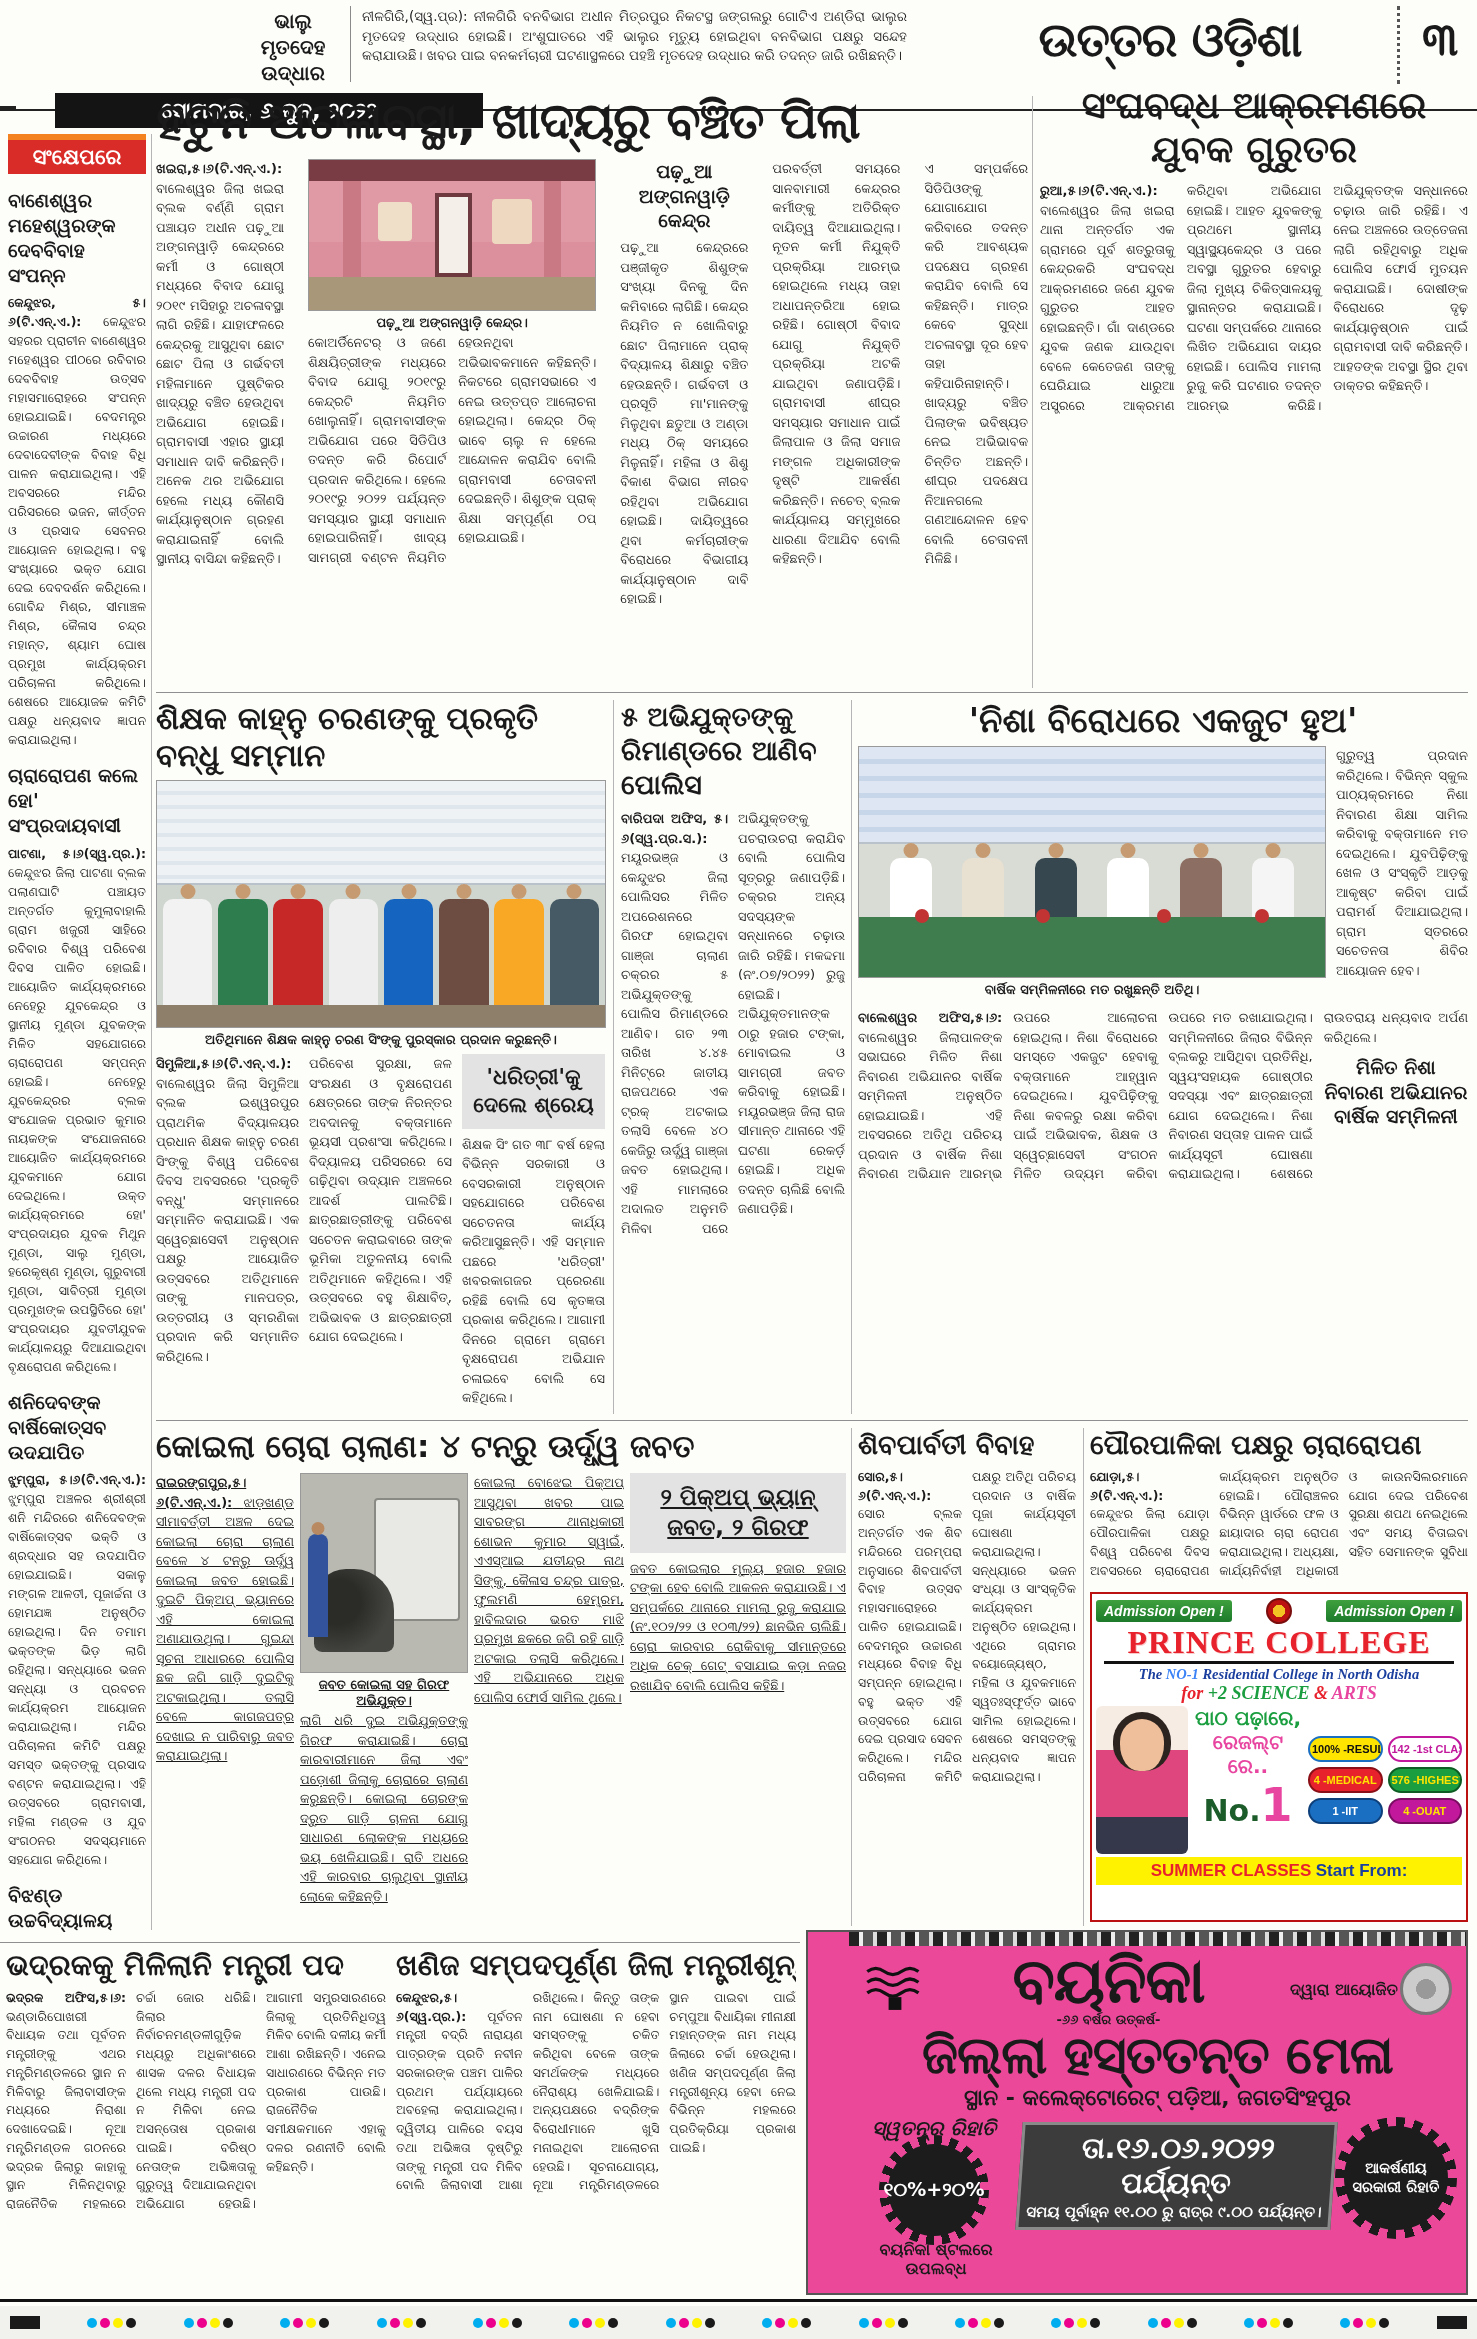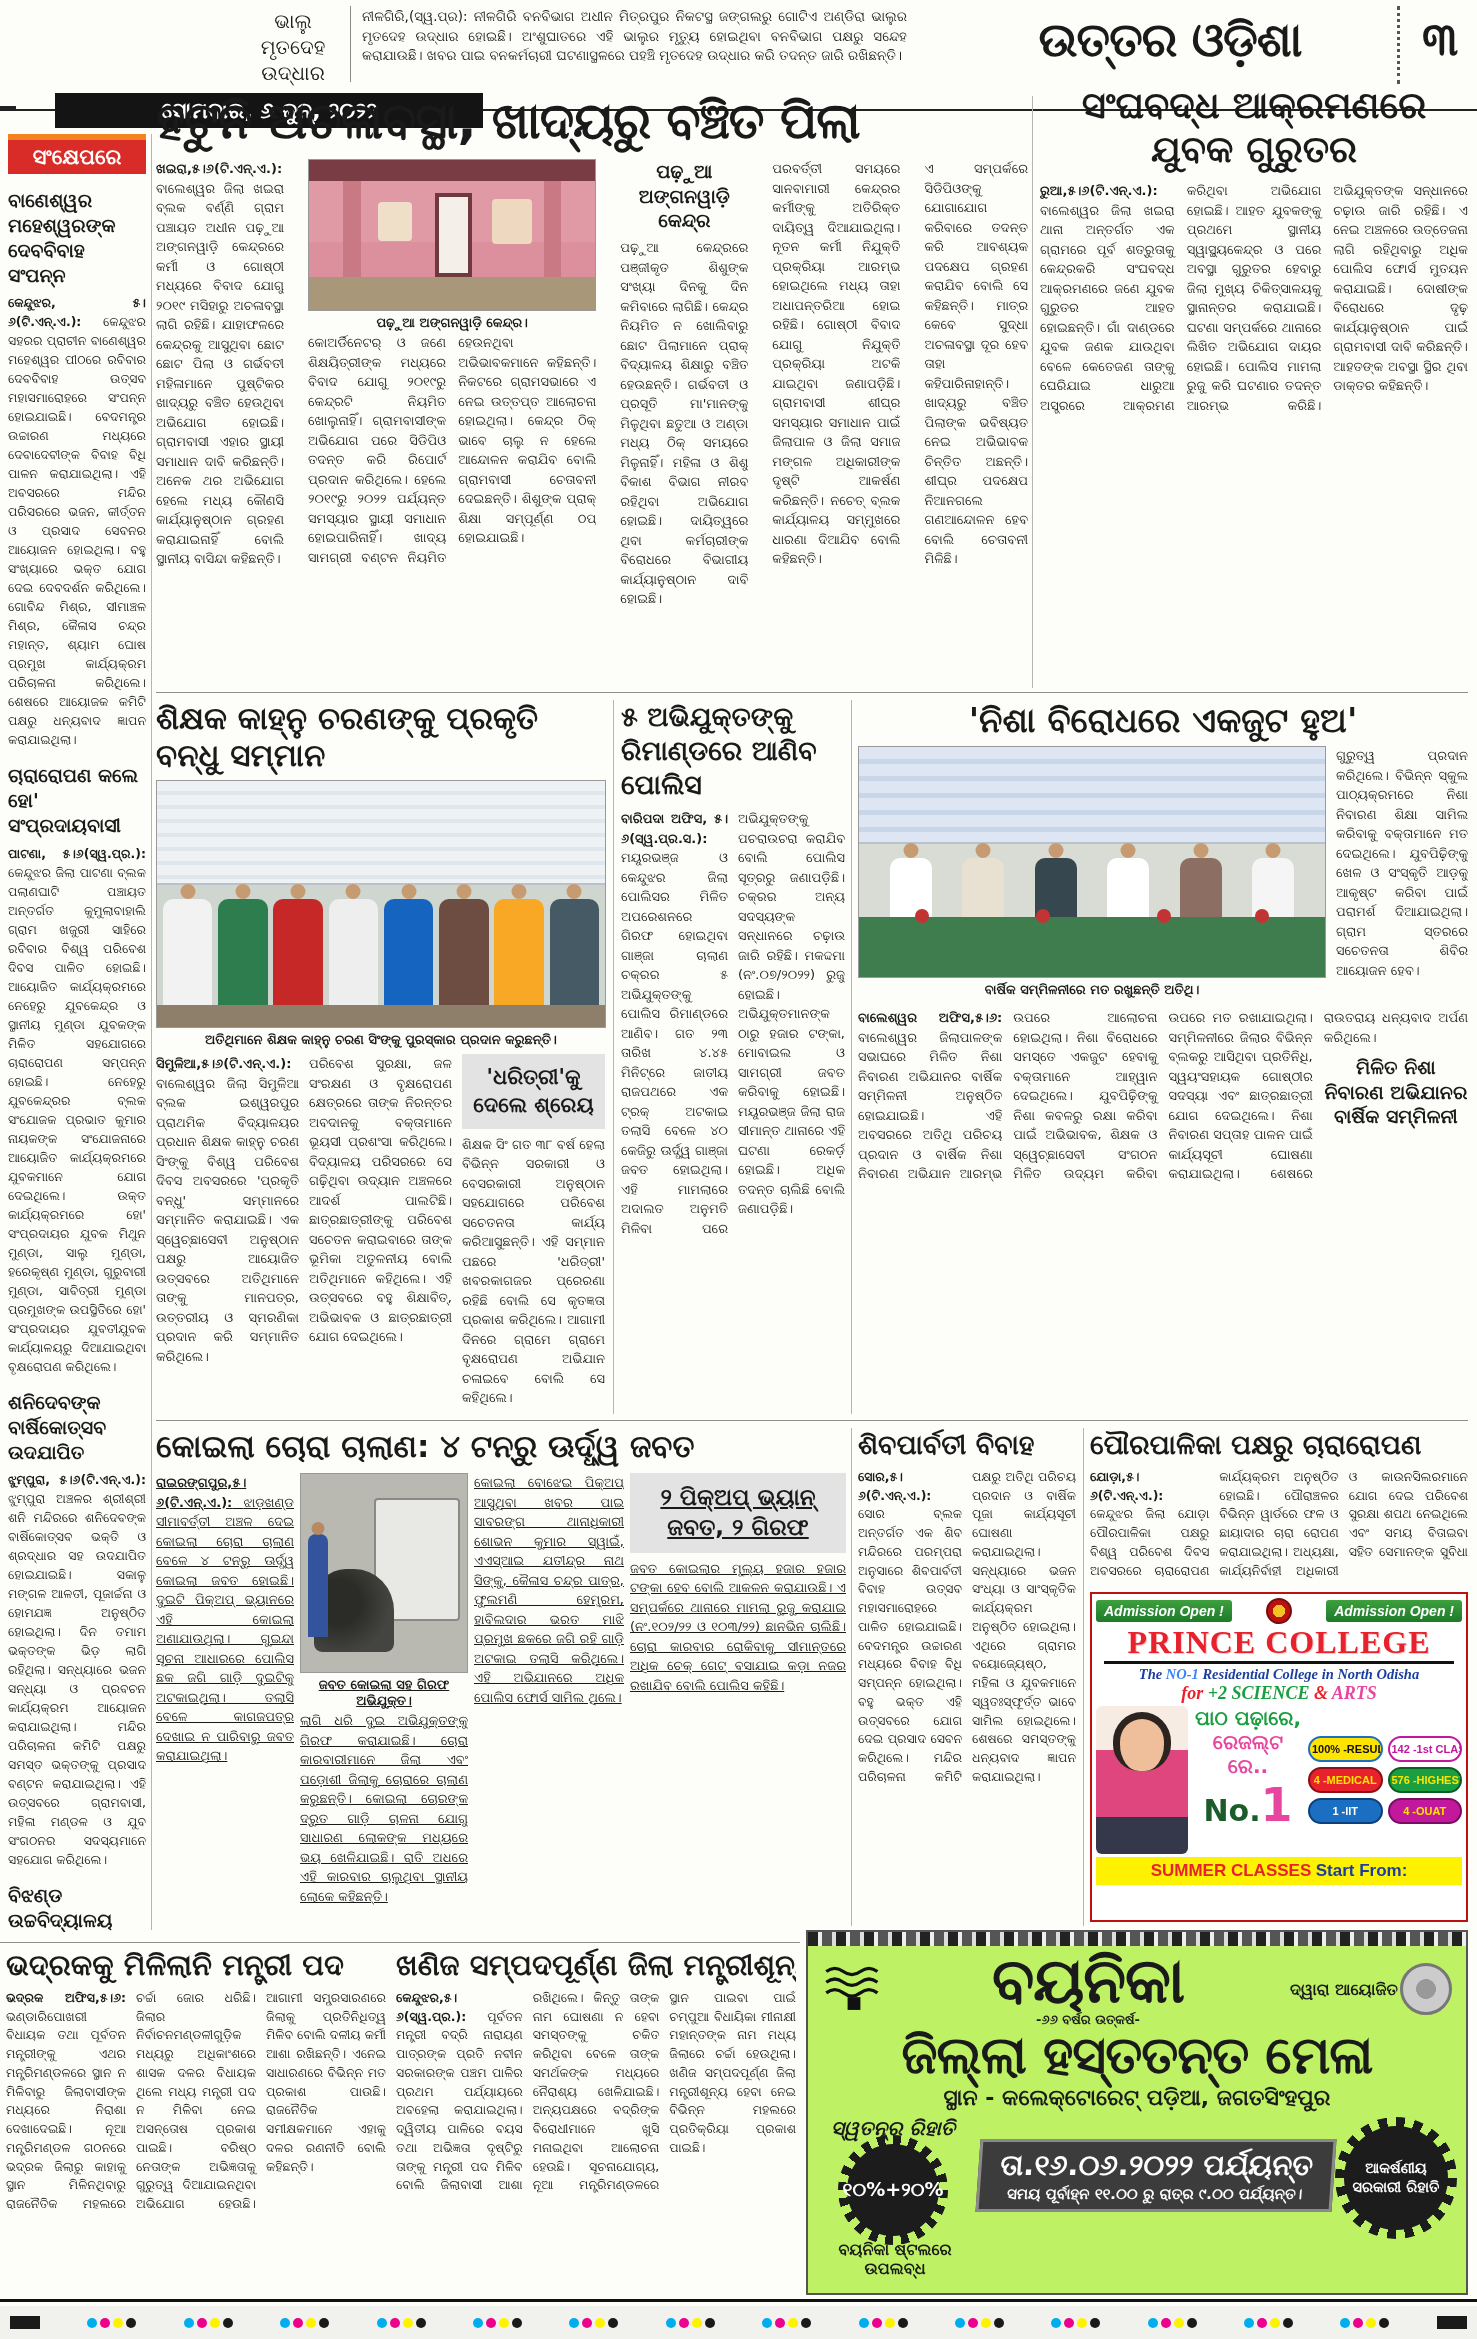--- a/index.html
+++ b/index.html
@@ -5,21 +5,21 @@
   * { margin:0; padding:0; box-sizing:border-box; }
   html,body { background:#e8e8e4; }
   body { font-family:"DejaVu Sans", sans-serif; color:#1a1a1a; }
   .page { position:relative; width:1477px; height:2339px; background:#fdfdfa; margin:0 auto; overflow:hidden; }
 
   
   .logo { position:absolute; left:22px; top:2px; width:220px; text-align:center; }
   .logo-odia { font-size:52px; font-weight:900; color:#1d72b8; font-style:italic; line-height:1.0; letter-spacing:-2px; }
   .logo-latin { font-size:13px; font-weight:bold; color:#1d72b8; letter-spacing:5px; margin-top:-2px; }
   .logo-swoosh { height:9px; background:linear-gradient(90deg,#bdbdbd,#e3e3e3); border-radius:50%/100%; margin:2px 6px 0; }
-  .topbrief-title { position:absolute; left:243px; top:8px; width:100px; font-size:20px; font-weight:400; text-align:center; line-height:1.3; }
+  .topbrief-title { position:absolute; left:243px; top:8px; width:100px; font-size:20px; font-weight:700; text-align:center; line-height:1.3; }
   .topbrief-vr { position:absolute; left:350px; top:6px; height:76px; border-left:1px solid #8a8a8a; }
   .topbrief-body { position:absolute; left:362px; top:7px; width:545px; font-size:13.5px; line-height:1.45; text-align:justify; }
   .section-title { position:absolute; left:975px; top:12px; width:390px; font-size:47px; font-weight:900; text-align:center; letter-spacing:-1px; }
   .pagenum-vr { position:absolute; left:1397px; top:6px; height:78px; border-left:3px dotted #555; }
   .pagenum { position:absolute; left:1410px; top:12px; width:60px; font-size:46px; font-weight:900; text-align:center; }
   .date-line { position:absolute; left:0; top:109px; width:1477px; border-top:2px solid #222; }
   .date-dash { position:absolute; left:0; top:106px; width:16px; height:4px; background:#222; }
   .datebar { position:absolute; left:55px; top:93px; width:428px; height:35px; background:#141414; color:#fff;
              font-size:22px;  font-weight:bold; display:flex; align-items:center; justify-content:center; }
 
@@ -101,21 +101,21 @@
   .pb1 { background:#fff; color:#c2189c; border-color:#c2189c; }
   .pb2 { background:#e8222d; color:#ffe400; border-color:#8a0f16; }
   .pb3 { background:#1a9e3f; color:#ffe400; border-color:#0d5c23; }
   .pb4 { background:#1b6fc2; color:#fff; border-color:#0d3f7a; }
   .pb5 { background:#c2189c; color:#ffe400; border-color:#7a0d62; }
   .p-summer { background:#fff200; text-align:center; margin-top:3px; padding:3px 4px; font-family:"Liberation Sans", sans-serif; line-height:1.25; }
   .p-summer .a { color:#e8222d; font-weight:900; font-size:17px; }
   .p-summer .b { color:#1b3f9e; font-weight:900; font-size:17px; }
 
   
-  .boy { position:absolute; left:806px; top:1930px; width:662px; height:365px; background:#bef264; border:2px solid #555; overflow:hidden; }
+  .boy { position:absolute; left:806px; top:1930px; width:662px; height:365px; background:#ec4899; border:2px solid #555; overflow:hidden;padding-left:41px; }
   .boy-check { height:14px; background:repeating-linear-gradient(90deg,#222 0 10px, #eee 10px 14px, #555 14px 24px, #ddd 24px 28px); }
   .boy-head { display:flex; align-items:center; justify-content:space-between; padding:4px 14px 0; }
   .boy-logo { width:64px; }
   .boy-brand-wrap { text-align:center; flex:1; }
   .boy-brand { font-size:62px; font-weight:900; line-height:1.0; letter-spacing:-1px; }
   .boy-years { font-size:13px; font-weight:bold; }
   .boy-by { font-size:16px; font-weight:bold; text-align:left; width:110px; }
   .boy-emblem { width:52px; height:52px; border-radius:50%; border:3px solid #777; background:radial-gradient(circle,#999 30%, #ccc 31%); flex:none; }
   .boy-title { text-align:center; font-size:52px; font-weight:900; letter-spacing:-1px; line-height:1.05; }
   .boy-venue { text-align:center; font-size:22px; font-weight:800; margin-top:2px; }

